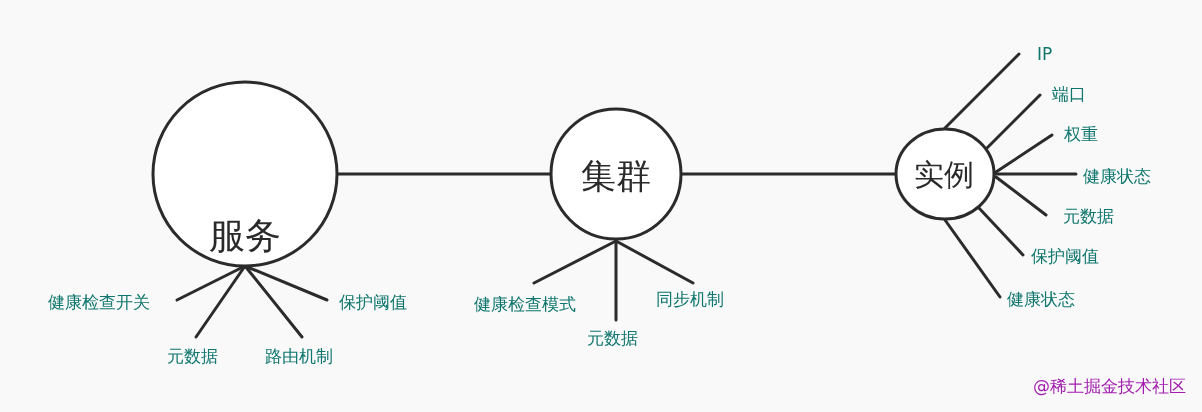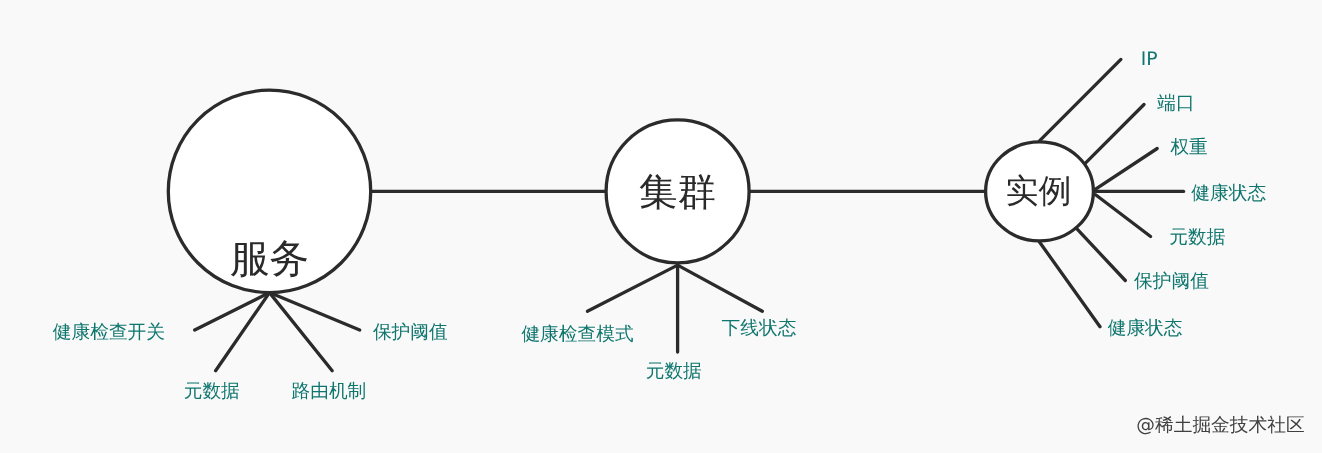--- a/index.html
+++ b/index.html
@@ -1,21 +1,21 @@
 <!DOCTYPE html>
 <html><head>
 <meta charset="utf-8">
 <style>
   html, body { margin: 0; padding: 0; }
   body { width: 1202px; height: 412px; background: #f9f9f9; position: relative; overflow: hidden;
          font-family: "DejaVu Sans", "Liberation Sans", sans-serif; }
   svg { position: absolute; left: 0; top: 0; }
   .lbl { position: absolute; font-size: 17px; color: #0f766e; white-space: nowrap; line-height: 1; }
   .node-text { position: absolute; color: #2a2a2a; white-space: nowrap; line-height: 1; transform: translate(-50%, -50%); }
-  .watermark { position: absolute; right: 16px; bottom: 14px; font-size: 17px; color: #404040; white-space: nowrap; text-align: center; }
+  .watermark { position: absolute; right: 16px; bottom: 14px; font-size: 17px; color: #a21caf; white-space: nowrap; text-align: center; }
 </style>
 </head>
 <body>
 
 <svg width="1202" height="412">
   <g stroke="#2b2b2b" stroke-width="3" fill="none" stroke-linecap="round">
 
     <line x1="337" y1="174" x2="551" y2="174"></line>
     <line x1="681" y1="174" x2="896" y2="174"></line>
 
@@ -46,21 +46,21 @@
 <div class="node-text" style="left:616px; top:176px; font-size:35px;">集群</div>
 <div class="node-text" style="left:944px; top:175px; font-size:30px;text-align:center;">实例</div>
 
 <div class="lbl" style="left:48px; top:294px;">健康检查开关</div>
 <div class="lbl" style="left:167px; top:348px;">元数据</div>
 <div class="lbl" style="left:265px; top:348px;">路由机制</div>
 <div class="lbl" style="left:339px; top:294px;">保护阈值</div>
 
 <div class="lbl" style="left:474px; top:296px;">健康检查模式</div>
 <div class="lbl" style="left:587px; top:330px;">元数据</div>
-<div class="lbl" style="left:656px; top:291px;">下线状态</div>
+<div class="lbl" style="left:656px; top:291px;">同步机制</div>
 
 <div class="lbl" style="left:1037px; top:46px;">IP</div>
 <div class="lbl" style="left:1052px; top:86px;">端口</div>
 <div class="lbl" style="left:1064px; top:126px;">权重</div>
 <div class="lbl" style="left:1083px; top:168px;text-align:center;">健康状态</div>
 <div class="lbl" style="left:1063px; top:208px;">元数据</div>
 <div class="lbl" style="left:1031px; top:248px;">保护阈值</div>
 <div class="lbl" style="left:1007px; top:291px;">健康状态</div>
 
 <div class="watermark">@稀土掘金技术社区</div>

